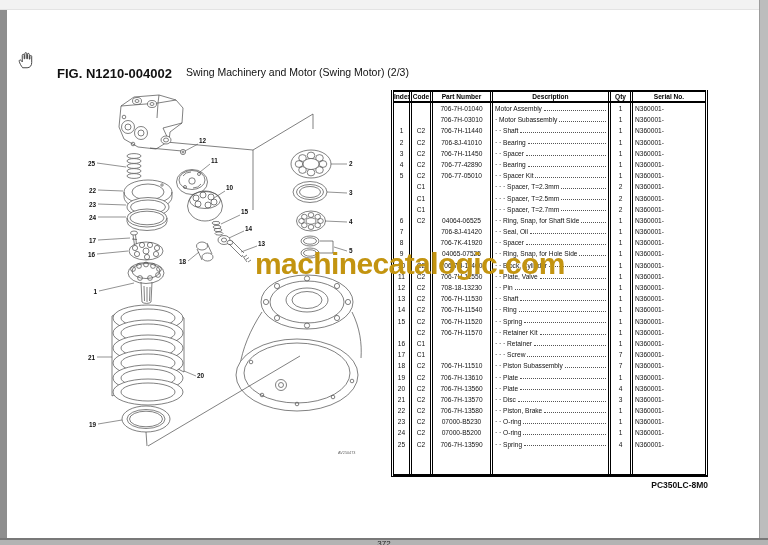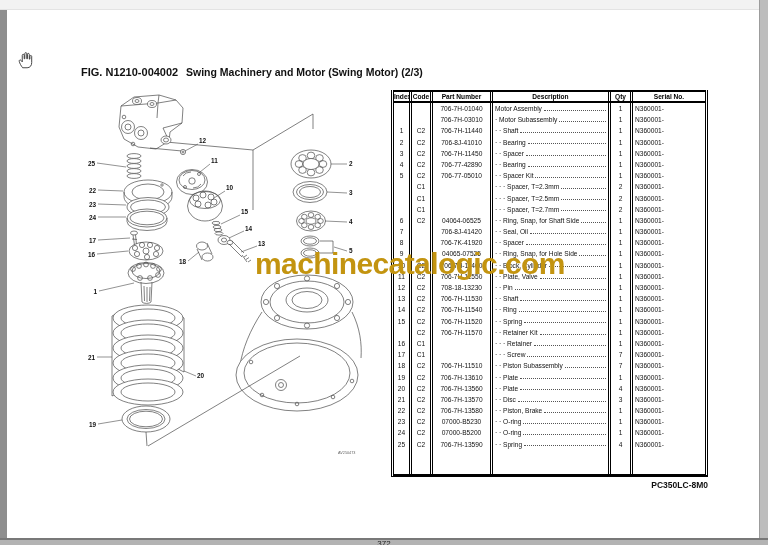--- a/index.html
+++ b/index.html
@@ -7,22 +7,22 @@
   body { position:relative; background:#ffffff; font-family:"Liberation Sans",sans-serif; overflow:hidden; }
 
   .top-gutter    { position:absolute; left:0; top:0; width:768px; height:10px; background:#f2f2f2; border-bottom:1px solid #e3e3e3; }
   .left-gutter   { position:absolute; left:0; top:10px; width:7px; height:535px; background:#8e8e8e; }
   .right-gutter  { position:absolute; right:0; top:0; width:9px; height:545px; background:#bdbdbd; border-left:1px solid #9c9c9c; }
   .bottom-gutter { position:absolute; left:0; top:538px; width:768px; height:7px; background:#b3b3b3; border-top:2px solid #787878; }
   .page          { position:absolute; left:7px; top:10px; width:752px; height:528px; background:#ffffff; }
 
   .hand { position:absolute; left:17px; top:49px; width:18px; height:21px; z-index:3; }
 
-  .fig-no    { position:absolute; left:57px;  top:66px; font-size:11px; font-weight:bold; color:#111; z-index:3; white-space:nowrap;margin-left:24px; }
-  .fig-title { position:absolute; left:186px; top:66px; font-size:10.5px; font-weight:bold; color:#111; z-index:3; white-space:nowrap;text-align:center; }
+  .fig-no    { position:absolute; left:57px;  top:66px; font-size:13px; font-weight:bold; color:#111; z-index:3; white-space:nowrap; }
+  .fig-title { position:absolute; left:186px; top:66px; font-size:10.5px; font-weight:normal; color:#111; z-index:3; white-space:nowrap;text-align:center; }
 
   .diagram { position:absolute; left:55px; top:88px; width:340px; height:390px; z-index:1; }
   .diagram .ln   { stroke:#4a4a4a; stroke-width:0.7; fill:none; }
   .diagram .lnw  { stroke:#4a4a4a; stroke-width:0.7; fill:#ffffff; }
   #callout-layer text { font-family:"Liberation Sans",sans-serif; font-size:6.4px; font-weight:bold; fill:#111; }
   #callout-layer line { stroke:#4a4a4a; stroke-width:0.6; }
   .drawno { font-family:"Liberation Sans",sans-serif; font-size:3.8px; fill:#666; }
 
   .watermark { position:absolute; left:243px; top:247px; font-size:30px; font-weight:bold;
                letter-spacing:-0.6px; color:#c39410; z-index:6; white-space:nowrap; }

